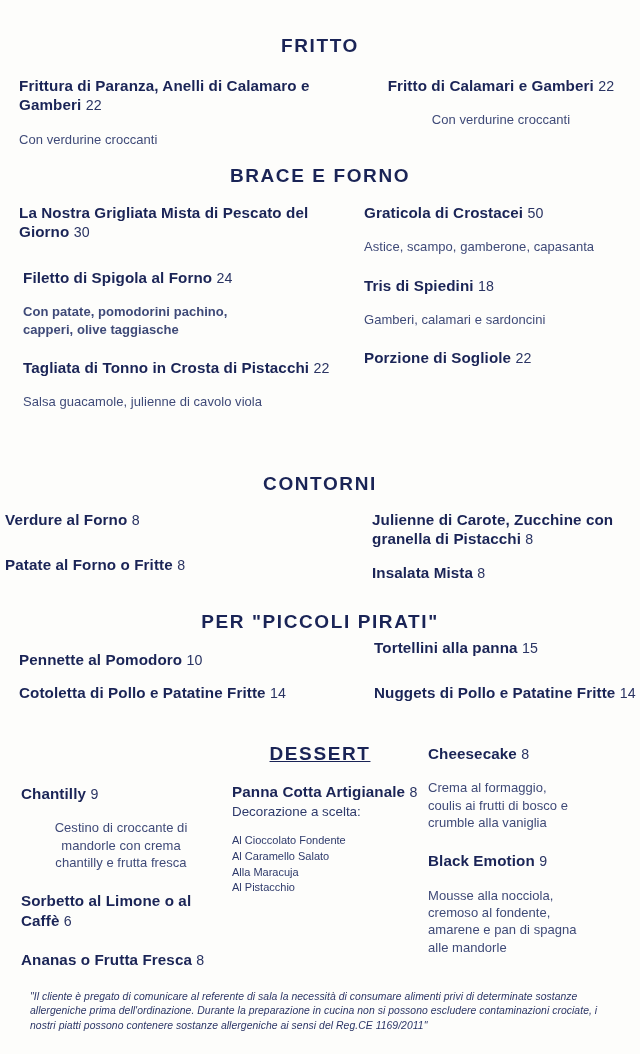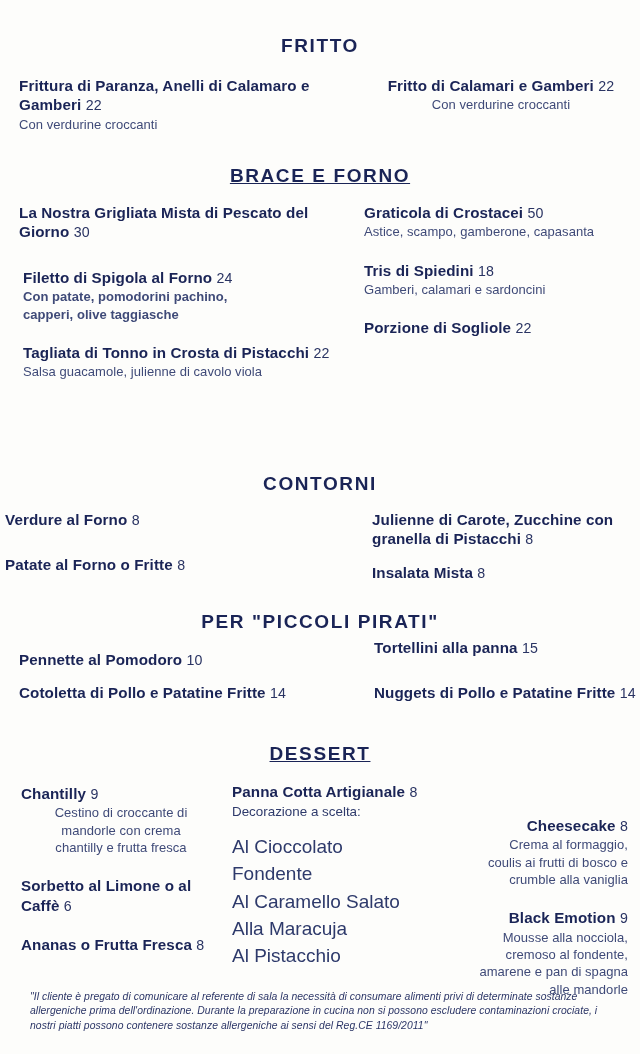--- a/index.html
+++ b/index.html
@@ -50,21 +50,21 @@
     font-weight: normal;
     font-size: 14.2px;
     color: #2a3463;
     letter-spacing: 0.2px;
   }
   .dish-desc {
     font-size: 13px;
     line-height: 1.33;
     color: #3f4a78;
     letter-spacing: 0.05px;
-    margin-top: 1px;
+    margin-top: 16px;
   }
 
   
   .footer-note {
     position: absolute;
     left: 30px;
     right: 26px;
     bottom: 20px;
     font-style: italic;
     font-size: 10.4px;
@@ -74,51 +74,51 @@
     letter-spacing: 0.05px;
   }
 
   
   .blk { position: absolute; }
 
   #sec-fritto-title   { top: 36px;  left: 0; width: 640px; }
   #sec-fritto-left    { top: 76px;  left: 19px; width: 330px; }
   #sec-fritto-right   { top: 76px;  left: 366px; width: 270px; text-align: center; }
 
-  #sec-brace-title    { top: 166px; left: 0; width: 640px; text-decoration: underline; }
+  #sec-brace-title    { top: 166px; left: 0; width: 640px; }
   #sec-brace-left     { top: 203px; left: 19px; width: 330px; }
   #sec-brace-right    { top: 203px; left: 364px; width: 275px; }
 
   #sec-contorni-title { top: 474px; left: 0; width: 640px; }
   #sec-contorni-left  { top: 510px; left: 5px; width: 330px; }
   #sec-contorni-right { top: 510px; left: 372px; width: 265px; }
 
   #sec-pirati-title   { top: 612px; left: 0; width: 640px; }
   #sec-pirati-left    { top: 650px; left: 19px; width: 330px; }
   #sec-pirati-right   { top: 638px; left: 374px; width: 265px; }
 
   #sec-dessert-title  { top: 744px; left: 0; width: 640px; text-decoration: underline; }
   #sec-dessert-c1     { top: 784px; left: 21px; width: 200px; }
   #sec-dessert-c2     { top: 782px; left: 232px; width: 195px; }
-  #sec-dessert-c3     { top: 816px; left: 428px; width: 200px; text-align: right; }
+  #sec-dessert-c3     { top: 744px; left: 428px; width: 200px; }
 
   .gap-sm { height: 14px; }
   .gap-md { height: 20px; }
   .gap-lg { height: 26px; }
 
   .indent-1 { padding-left: 4px; }
 
   .deco-label {
     font-size: 13.4px;
     color: #2e3a6b;
     line-height: 1.3;
     margin-top: 2px;
   }
   .deco-list {
-    font-size: 19px;
+    font-size: 11px;
     color: #2e3a6b;
     line-height: 1.44;
     margin-top: 12px;
   }
 </style>
 </head>
 <body>
 
 <div class="menu">
 

